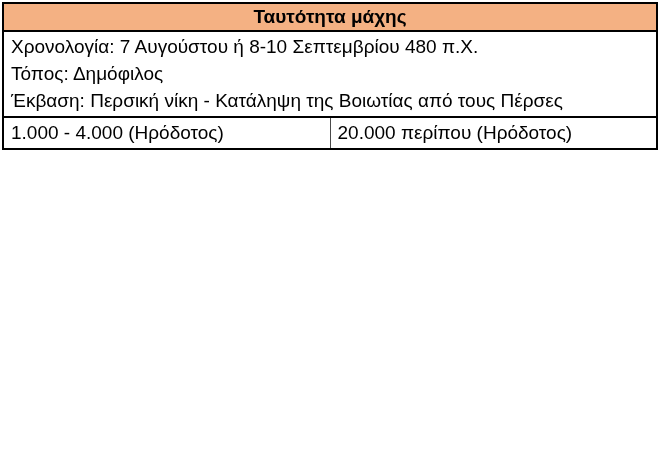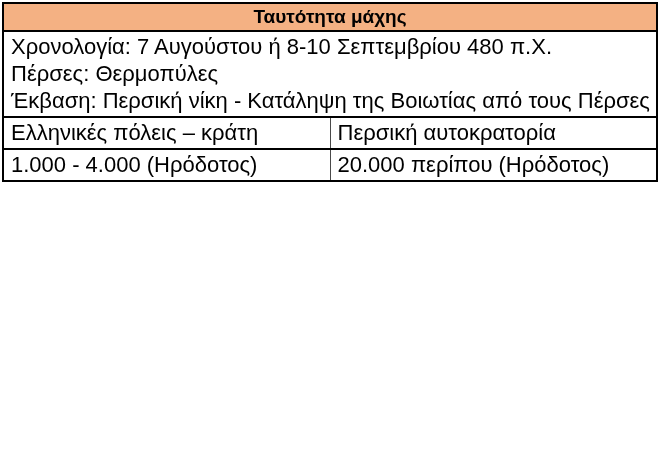--- a/index.html
+++ b/index.html
@@ -31,21 +31,21 @@
   th.section-header {
     background: var(--header-bg, #F4B183);
     font-size: 19px;
     font-weight: bold;
     text-align: center;
     line-height: 23px;
     padding: 1px 0 2px 0;
     color: var(--text, #000);
   }
   td {
-    font-size: 22px;
+    font-size: 19px;
     line-height: 27px;
     vertical-align: top;
     padding: 1px 6px 2px 7px;
     background: #ffffff;
     color: var(--text, #000);
   }
   td.col-left { width: 318px; }
   
   tr.split td.col-left  { border-right: 1px solid #4a4a4a; }
   tr.split td.col-right { border-left: 1px solid #4a4a4a; }
@@ -61,33 +61,25 @@
 <div class="page">
   <table class="battle-table">
 
     <tbody>
         <tr>
       <th class="section-header" colspan="2">Ταυτότητα μάχης</th>
     </tr>
     <tr class="row-identity">
       <td colspan="2">
         <div class="line">Χρονολογία: 7 Αυγούστου ή 8-10 Σεπτεμβρίου 480 π.Χ.</div>
-        <div class="line">Πέρσες: Θερμοπύλες</div>
+        <div class="line">Τόπος: Δημόφιλος</div>
         <div class="line">Έκβαση: Περσική νίκη - Κατάληψη της Βοιωτίας από τους Πέρσες</div>
       </td>
     </tr>
 
-    <tr class="split row-belligerents">
-      <td class="col-left">
-        <div class="line">Ελληνικές πόλεις – κράτη</div>
-      </td>
-      <td class="col-right">
-        <div class="line">Περσική αυτοκρατορία</div>
-      </td>
-    </tr>
 
 
 
     <tr class="split row-casualties">
       <td class="col-left">
         <div class="line">1.000 - 4.000 (Ηρόδοτος)</div>
       </td>
       <td class="col-right">
         <div class="line">20.000 περίπου (Ηρόδοτος)</div>
       </td>

